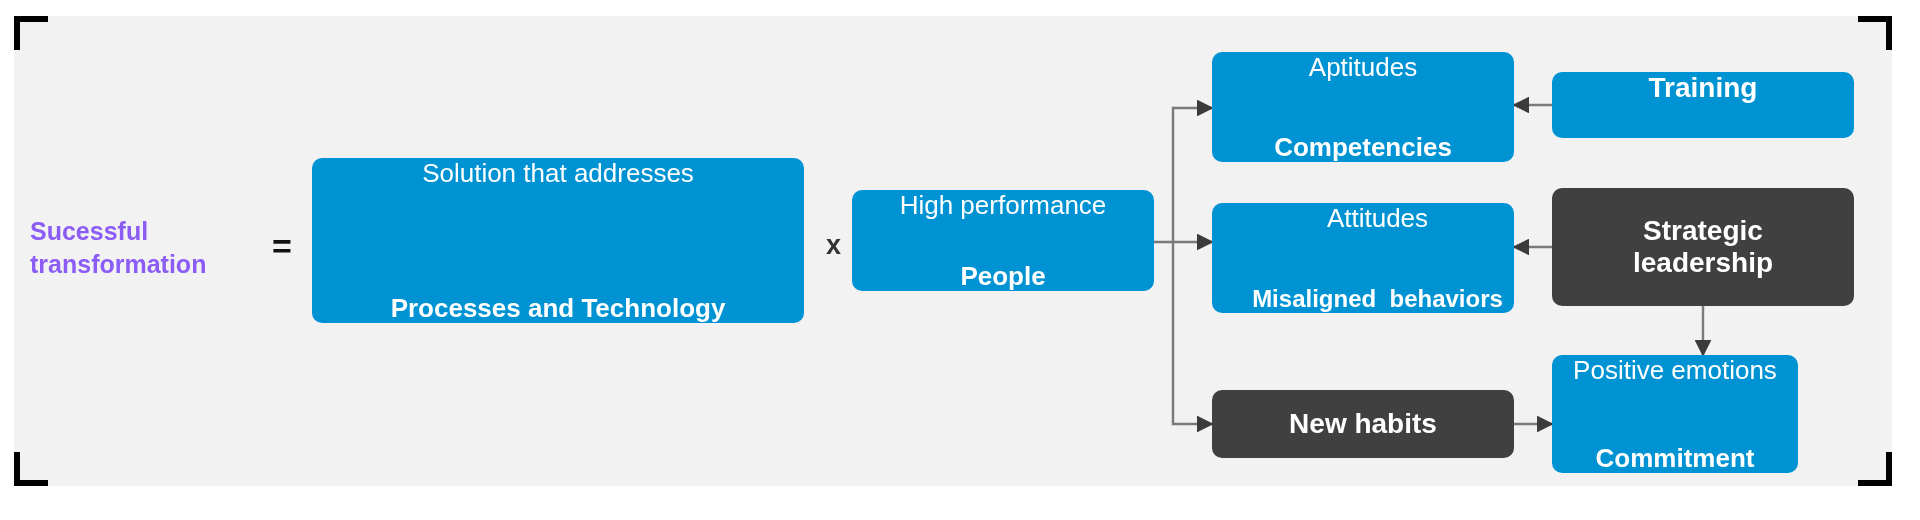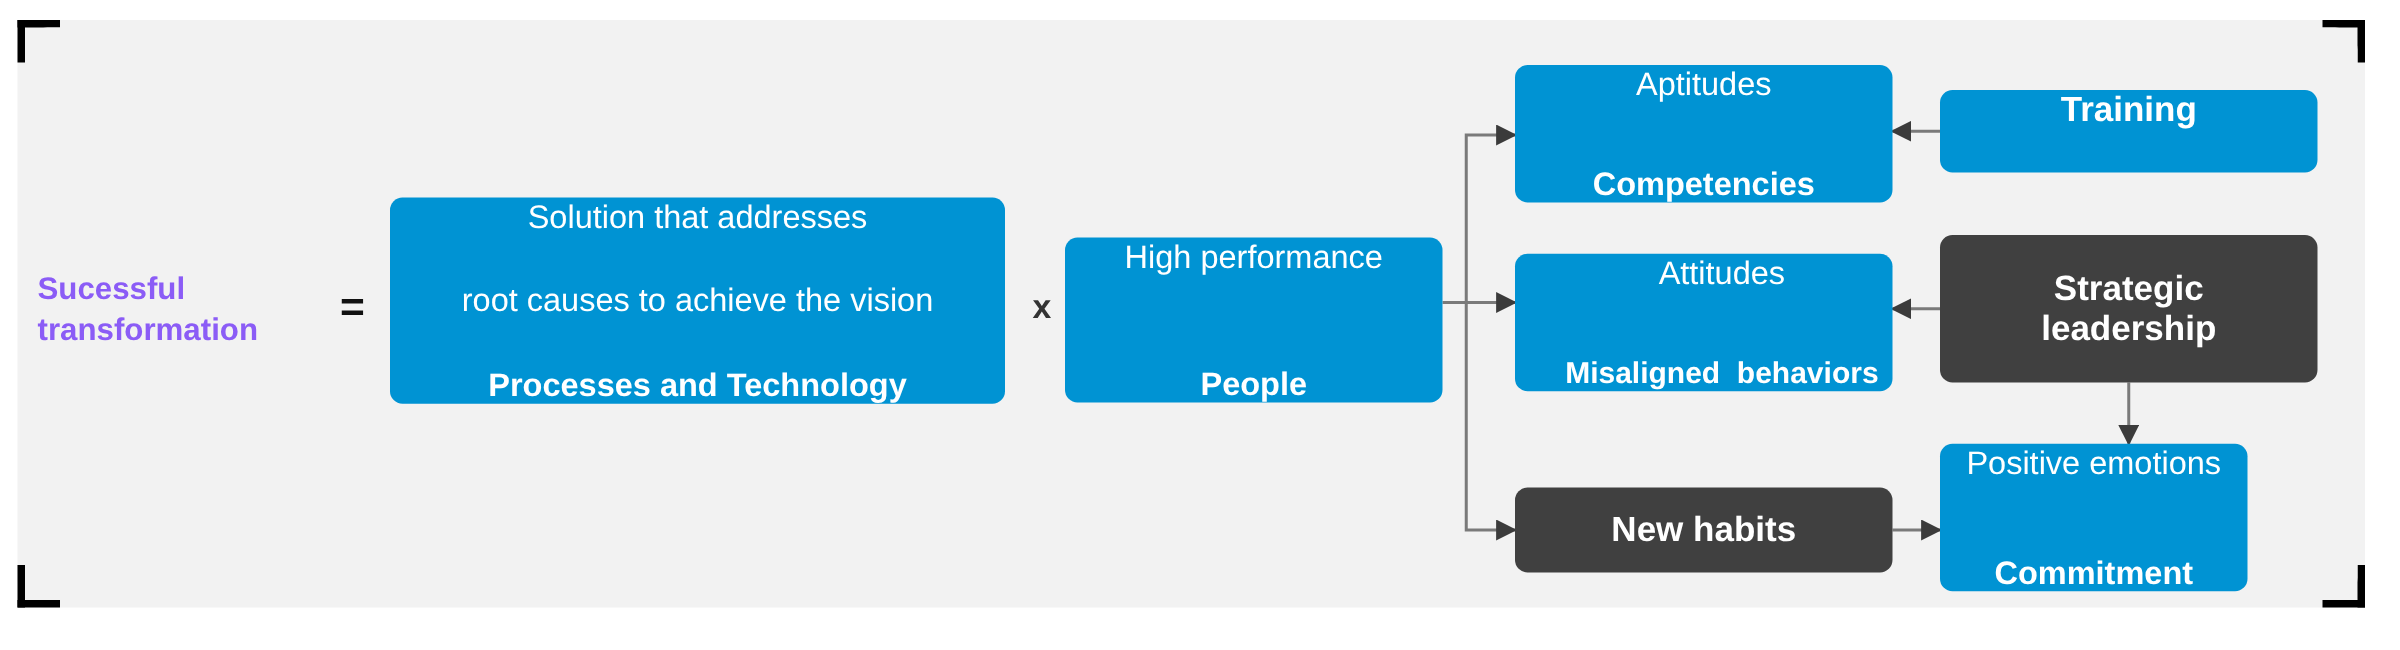--- a/index.html
+++ b/index.html
@@ -33,21 +33,21 @@
   .light{font-weight:300;}
   .bold{font-weight:700;}
 
   #lbl-left{position:absolute;left:30px;top:215px;width:230px;
             font-size:25px;font-weight:700;color:#8b5cf6;line-height:1.3;
             text-align:left;}
   #eq{position:absolute;left:272px;top:227px;font-size:34px;font-weight:700;color:#111;}
   #mult{position:absolute;left:826px;top:230px;font-size:27px;font-weight:700;color:#333;}
 
   #box-solution{left:312px;top:158px;width:492px;height:165px;font-size:26px;}
-  #box-people{left:852px;top:190px;width:302px;height:132px;font-size:26px;}
+  #box-people{left:852px;top:190px;width:302px;height:101px;font-size:26px;}
   #box-aptitudes{left:1212px;top:52px;width:302px;height:110px;font-size:26px;}
   #box-training{left:1552px;top:72px;width:302px;height:66px;font-size:28px;}
   #box-attitudes{left:1212px;top:203px;width:302px;height:110px;font-size:26px;padding-left:29px;}
   #box-strategic{left:1552px;top:188px;width:302px;height:118px;font-size:28px;}
   #box-habits{left:1212px;top:390px;width:302px;height:68px;font-size:28px;}
   #box-commitment{left:1552px;top:355px;width:246px;height:118px;font-size:26px;}
 
   #box-attitudes .bold{font-size:24px;white-space:pre;}
 
   svg#wires{position:absolute;left:0;top:0;width:1920px;height:520px;
@@ -96,21 +96,20 @@
 <div id="lbl-left">
   <div>Sucessful</div>
   <div>transformation</div>
 </div>
 
 <div id="eq">=</div>
 <div id="mult">x</div>
 
 <div id="box-solution" class="box blue">
   <span class="light">Solution that addresses</span>
-  <span class="light">root causes to achieve the vision</span>
   <span class="bold">Processes and Technology</span>
 </div>
 
 <div id="box-people" class="box blue">
   <span class="light">High performance</span>
   <span class="bold">People</span>
 </div>
 
 <div id="box-aptitudes" class="box blue">
   <span class="light">Aptitudes</span>

